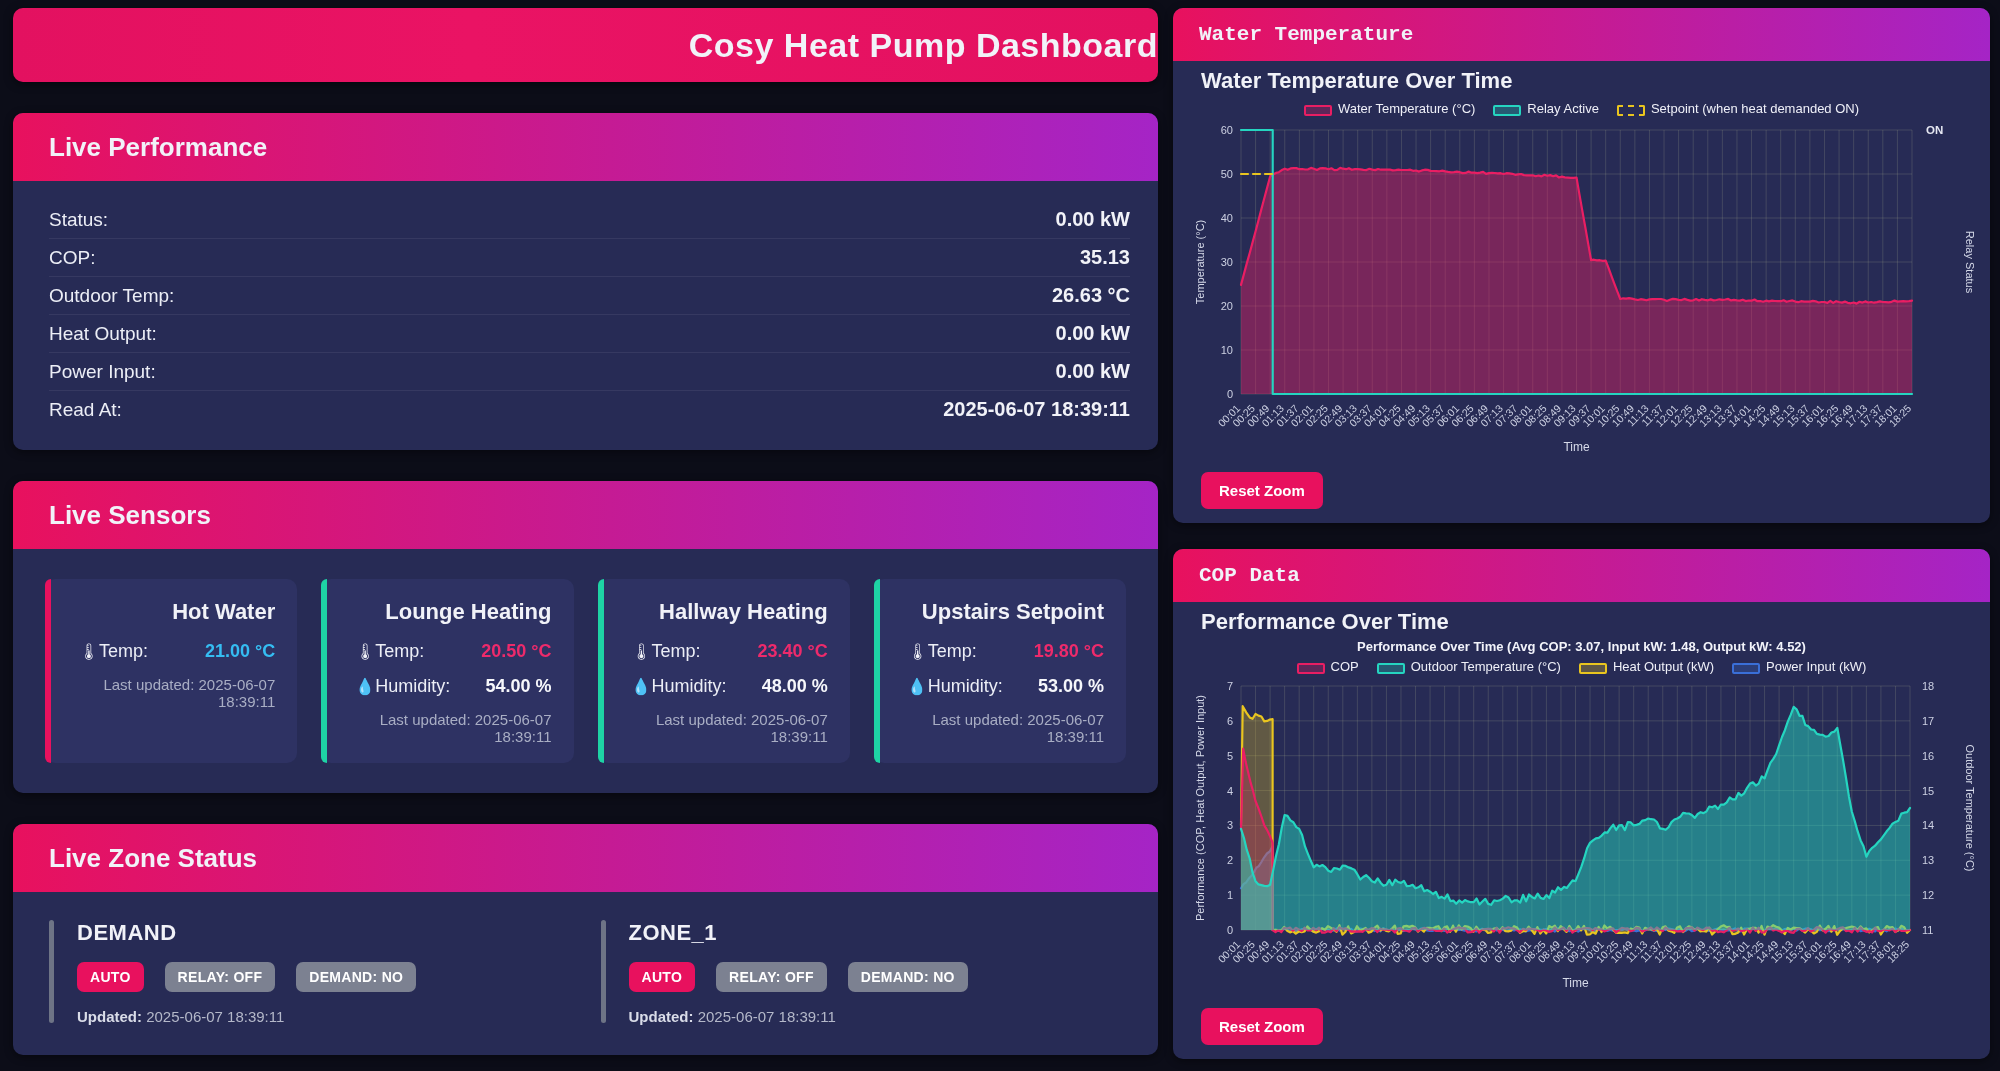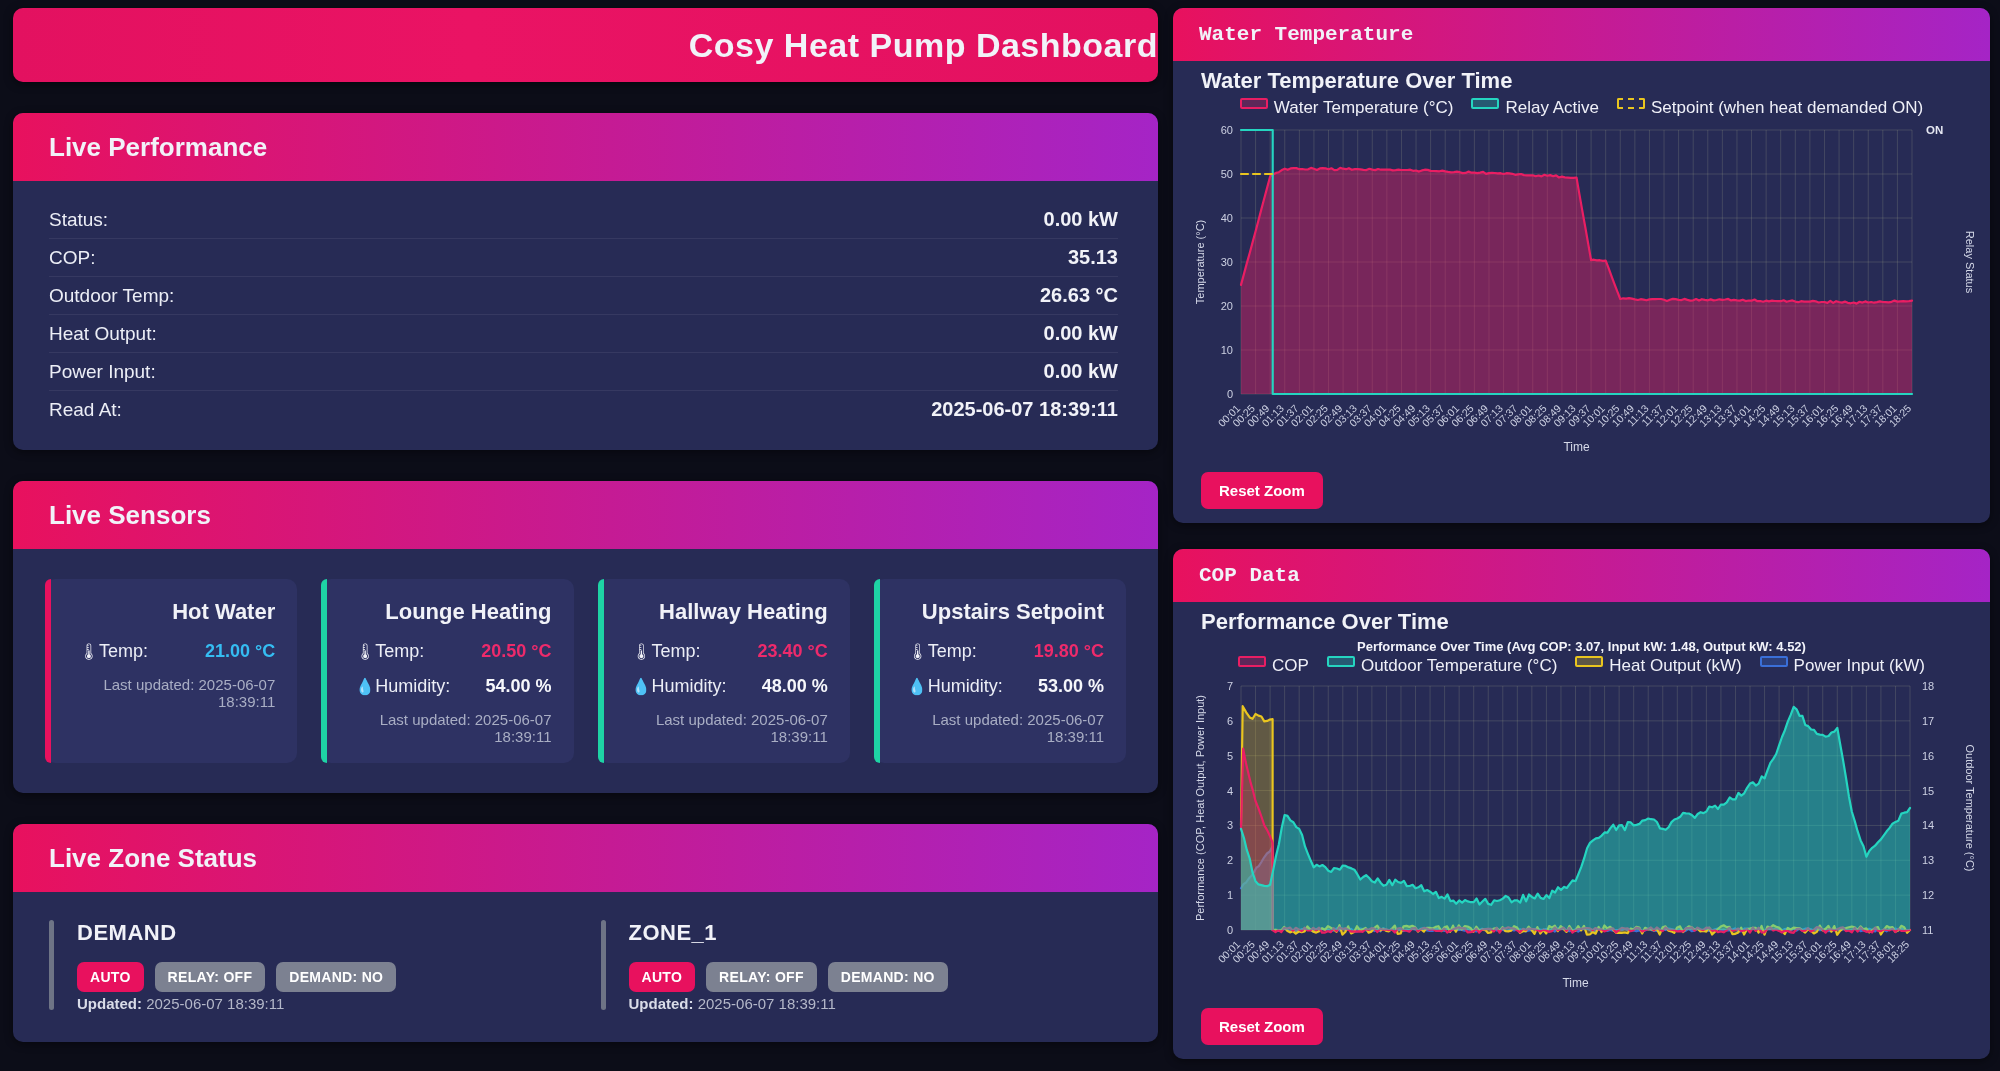--- a/index.html
+++ b/index.html
@@ -8,53 +8,53 @@
   .col-right{position:absolute;left:1173px;top:8px;width:817px;}
   .title-bar{background:linear-gradient(90deg,#e31160,#ea1364 40%,#e31160);border-radius:10px;height:74px;display:flex;align-items:center;justify-content:flex-end;box-shadow:0 2px 8px rgba(0,0,0,.5);}
   .title-bar h1{margin:0;font-size:34px;font-weight:700;letter-spacing:.5px;}
   .panel{background:#272b55;border-radius:10px;overflow:hidden;box-shadow:0 2px 8px rgba(0,0,0,.45);margin-top:31px;}
   .col-right .panel:first-child{margin-top:0;}
   .panel-header{background:linear-gradient(90deg,#e8115e,#a524c6);padding:0 36px;height:68px;display:flex;align-items:center;}
   .panel-header.small{height:53px;padding:0 26px;font-family:Liberation Mono, monospace;}
   .panel-header h2{margin:0;font-size:26px;font-weight:700;}
   .panel-header.small h2{font-size:21px;}
   
-  .perf-body{padding:20px 40px 22px 36px;}
+  .perf-body{padding:20px 28px 22px 36px;}
   .perf-row{display:flex;justify-content:space-between;align-items:center;height:37px;border-bottom:1px solid rgba(255,255,255,.07);}
   .perf-row:last-child{border-bottom:none;}
   .perf-row .label{font-size:19px;color:#eceef6;}
   .perf-row .value{font-size:20px;font-weight:700;}
   
   .cards{display:flex;gap:24px;padding:30px 32px;text-align:right;}
   .card{flex:1;background:#2e3263;border-radius:10px;position:relative;padding:20px 22px 18px 28px;min-height:140px;}
   .card .bar{position:absolute;left:0;top:0;bottom:0;width:6px;border-radius:10px 0 0 10px;}
   .card h3{margin:0 0 16px 0;font-size:22px;font-weight:700;}
   .sensor-row{display:flex;align-items:center;margin-bottom:14px;font-size:18px;}
   .sensor-row .icon{width:26px;font-size:16px;}
   .sensor-row .slabel{color:#eceef6;}
   .sensor-row .sval{margin-left:auto;font-weight:700;font-size:18px;}
   .val-cyan{color:#35bdf2;} .val-pink{color:#ee2a6b;} .val-white{color:#f6f7fb;}
   .card .updated{font-size:15px;color:#a9aec4;margin-top:14px;}
   
   .zones{display:grid;grid-template-columns:1fr 1fr;gap:30px;padding:26px 36px 30px 36px;}
   .zone{position:relative;padding-left:28px;}
   .zone .zbar{position:absolute;left:0;top:2px;bottom:2px;width:5px;border-radius:4px;background:#6e7486;}
   .zone h3{margin:2px 0 16px 0;font-size:22px;font-weight:700;letter-spacing:.5px;}
-  .badges{display:flex;gap:11px;margin-bottom:3px;}
+  .badges{display:flex;gap:21px;margin-bottom:16px;}
   .badge{font-size:14px;font-weight:700;padding:7px 13px;border-radius:7px;letter-spacing:.3px;}
   .badge.accent{background:#e8115e;color:#fff;}
   .badge.muted{background:#7c8191;color:#fff;}
   .zone .updated{font-size:15px;color:#b4b8c9;}
   .zone .updated b{color:#d9dce8;}
   
   .chart-body{padding:3px 16px 14px 16px;}
   .chart-section-title{font-size:22px;font-weight:700;margin:4px 0 4px 12px;}
   .chart-inner-title{text-align:center;font-size:13px;font-weight:700;color:#f2f3fa;margin:2px 0;}
   .legend{display:flex;justify-content:center;gap:18px;align-items:center;height:20px;margin:2px 0 2px 0;}
-  .legend-item{display:flex;align-items:flex-start;gap:6px;font-size:17px;color:#eff0f8;}
+  .legend-item{display:flex;align-items:flex-end;gap:6px;font-size:13px;color:#eff0f8;}
   .swatch{width:28px;height:11px;border-radius:2px;box-sizing:border-box;}
   .reset-btn{display:inline-block;background:#e8115e;color:#fff;font-weight:700;font-size:15px;border:none;border-radius:7px;padding:10px 18px;margin:8px 0 0 12px;cursor:pointer;font-family:inherit;}
   svg text{font-family:"Liberation Sans","DejaVu Sans",sans-serif;}
 </style>
 </head>
 <body>
 
 <div class="col-left">
   <div class="title-bar">
     <h1>Cosy Heat Pump Dashboard</h1>

